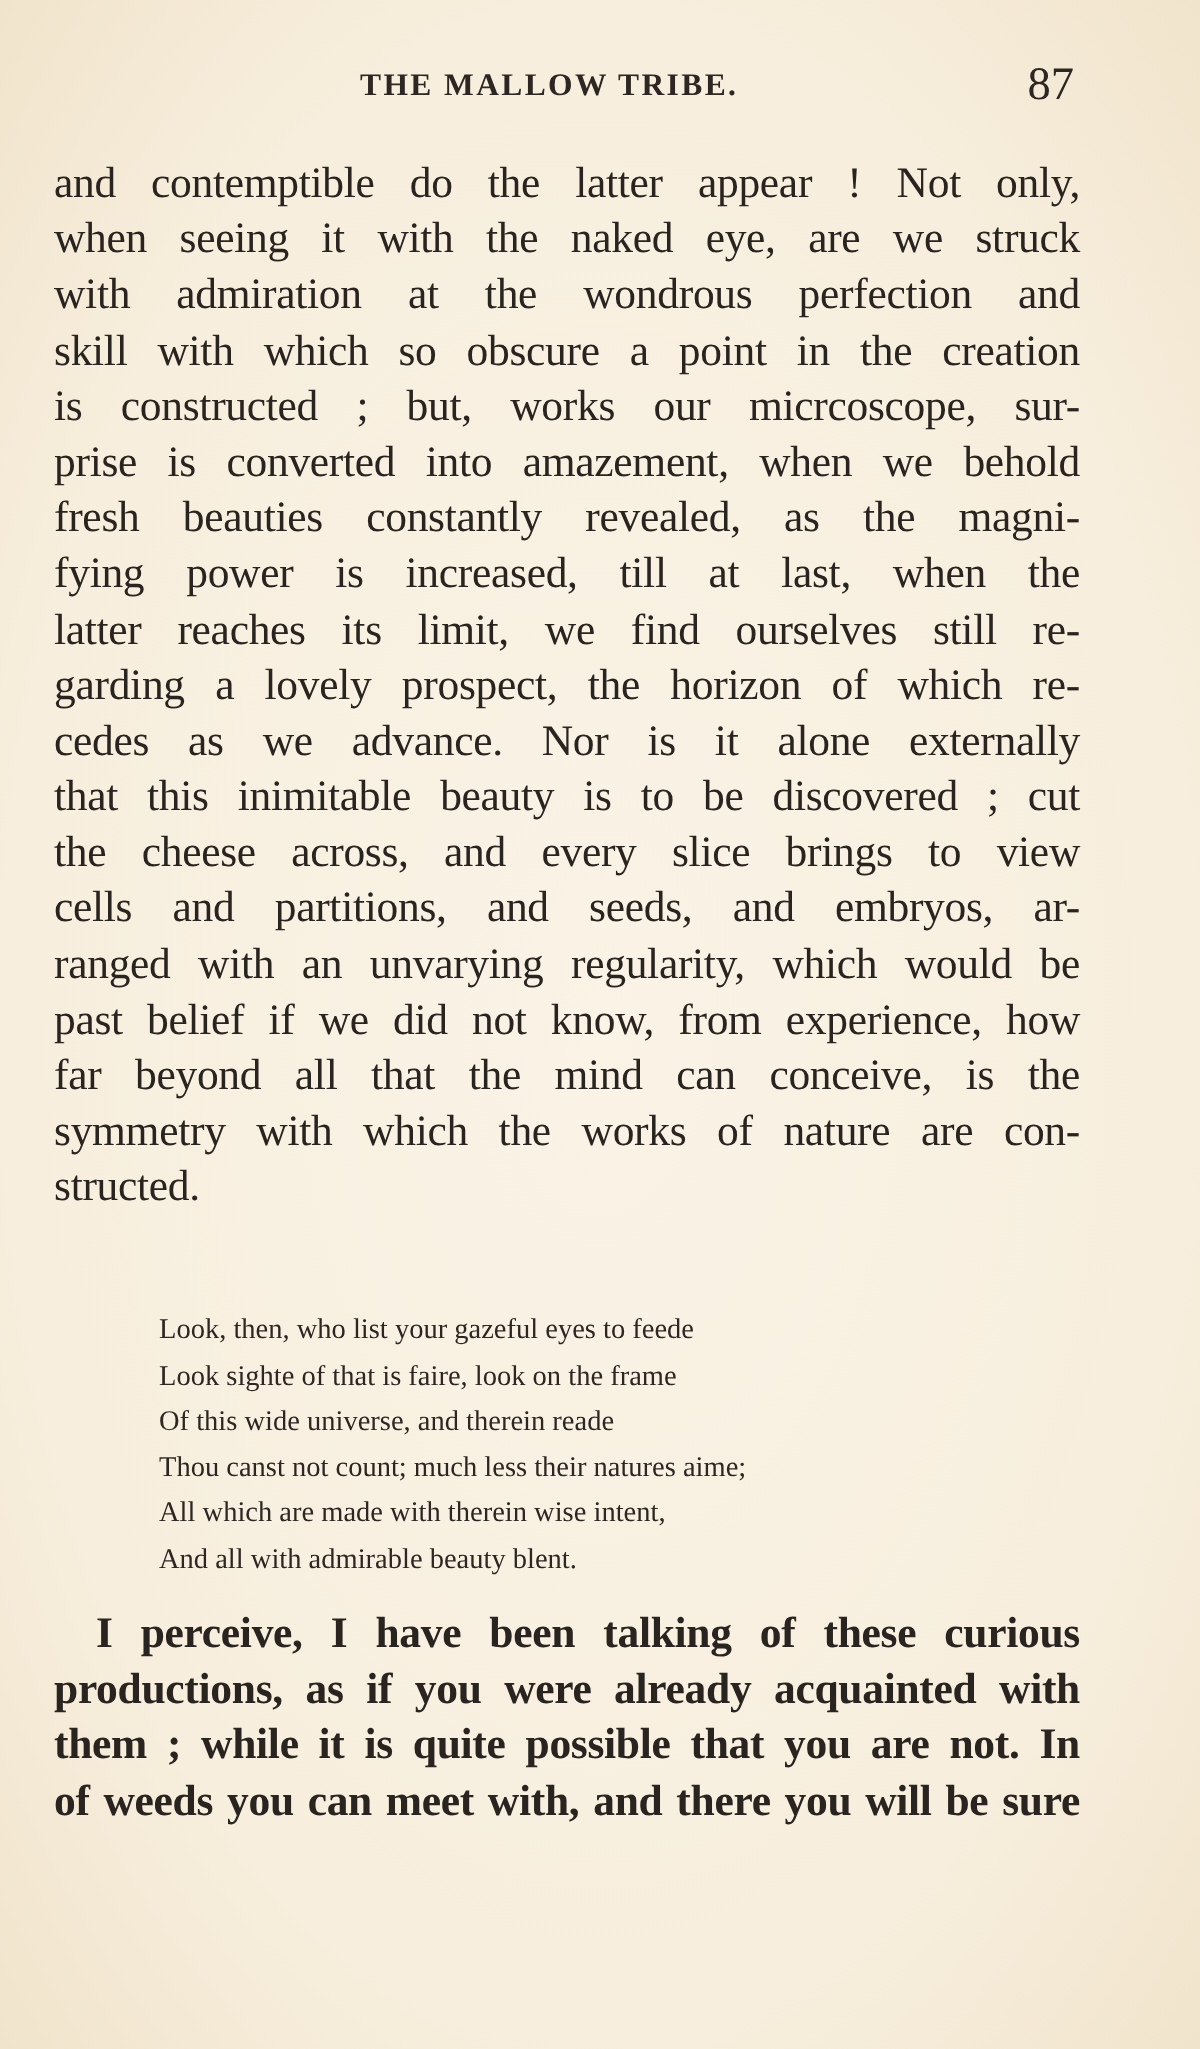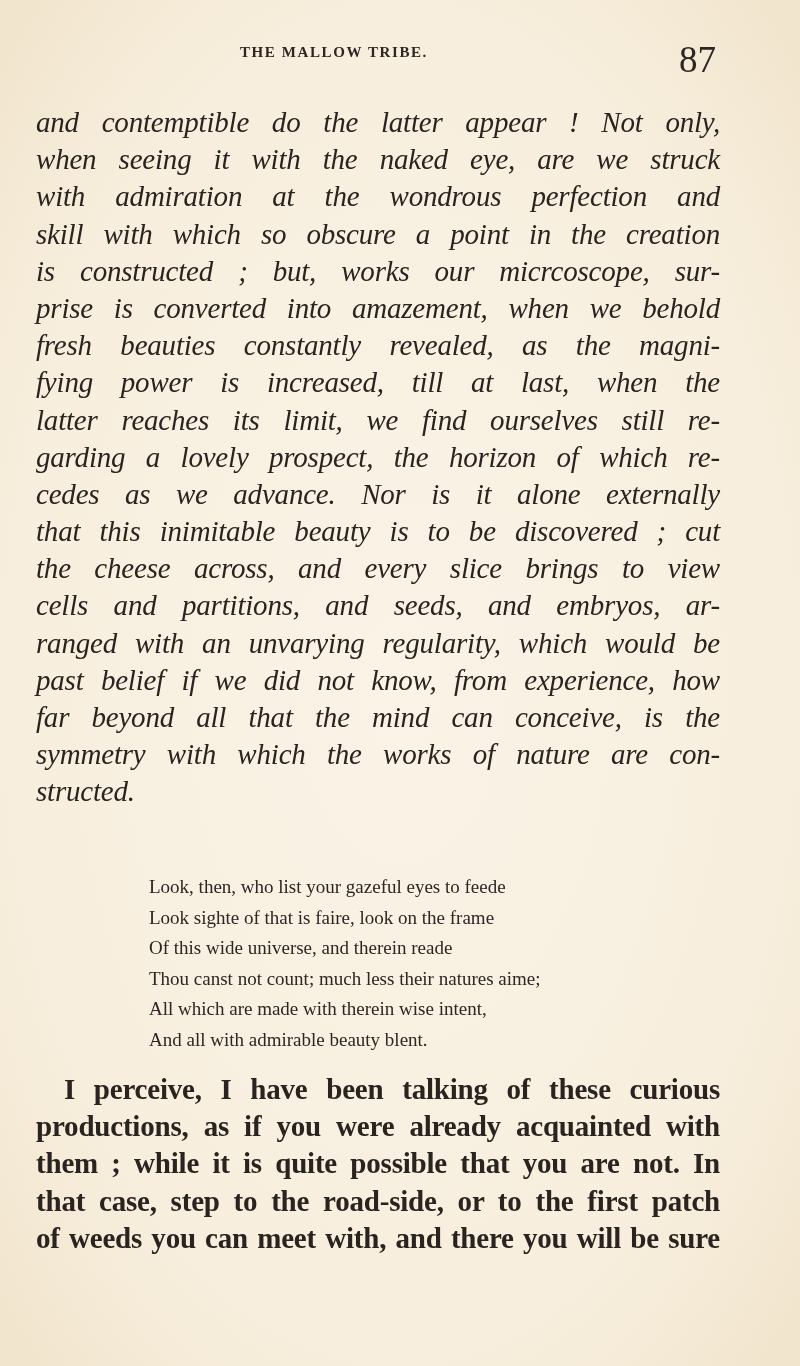--- a/index.html
+++ b/index.html
@@ -27,41 +27,40 @@
       position: absolute;
       top: 44px;
       left: 36px;
       width: 686px;
       height: 36px;
     }
     .running-title {
       position: absolute;
       left: 204px;
       top: 0;
-      font-size: 15px;
+      font-size: 21px;
       letter-spacing: 1.6px;
       font-weight: bold;
       color: #2d2622;
       white-space: nowrap;
       text-align: center;
     }
     .page-number {
       position: absolute;
       right: 6px;
       top: -6px;
-      font-size: 37px;
+      font-size: 31px;
       color: #2d2622;
       white-space: nowrap;
     }
     .body-text {
       position: absolute;
       left: 36px;
       top: 104px;
       width: 684px;
-      font-style: italic;
     }
     .line {
       display: block;
       font-size: 29px;
       line-height: 37.2px;
       height: 37.2px;
       white-space: nowrap;
       text-align: justify;
       text-align-last: justify;
       color: #2a2420;
@@ -76,21 +75,20 @@
       top: 872px;
       width: 520px;
     }
     .verse-line {
       display: block;
       font-size: 19px;
       line-height: 30.5px;
       height: 30.5px;
       white-space: nowrap;
       color: #2d2622;
-      margin-left: 43px;
     }
     .body-text-2 {
       position: absolute;
       left: 36px;
       top: 1071px;
       width: 684px;
       font-weight: bold;
     }
     .indent {
       padding-left: 28px;
@@ -134,17 +132,16 @@
     <span class="verse-line">Of this wide universe, and therein reade</span>
     <span class="verse-line">Thou canst not count; much less their natures aime;</span>
     <span class="verse-line">All which are made with therein wise intent,</span>
     <span class="verse-line">And all with admirable beauty blent.</span>
   </div>
 
   <div class="body-text-2">
     <span class="line indent">I perceive, I have been talking of these curious</span>
     <span class="line">productions, as if you were already acquainted with</span>
     <span class="line">them ; while it is quite possible that you are not. In</span>
-    <span class="line">that case, step to the road-side, or to the first patch</span>
     <span class="line">of weeds you can meet with, and there you will be sure</span>
   </div>
 
 </div>
 
 </body></html>

